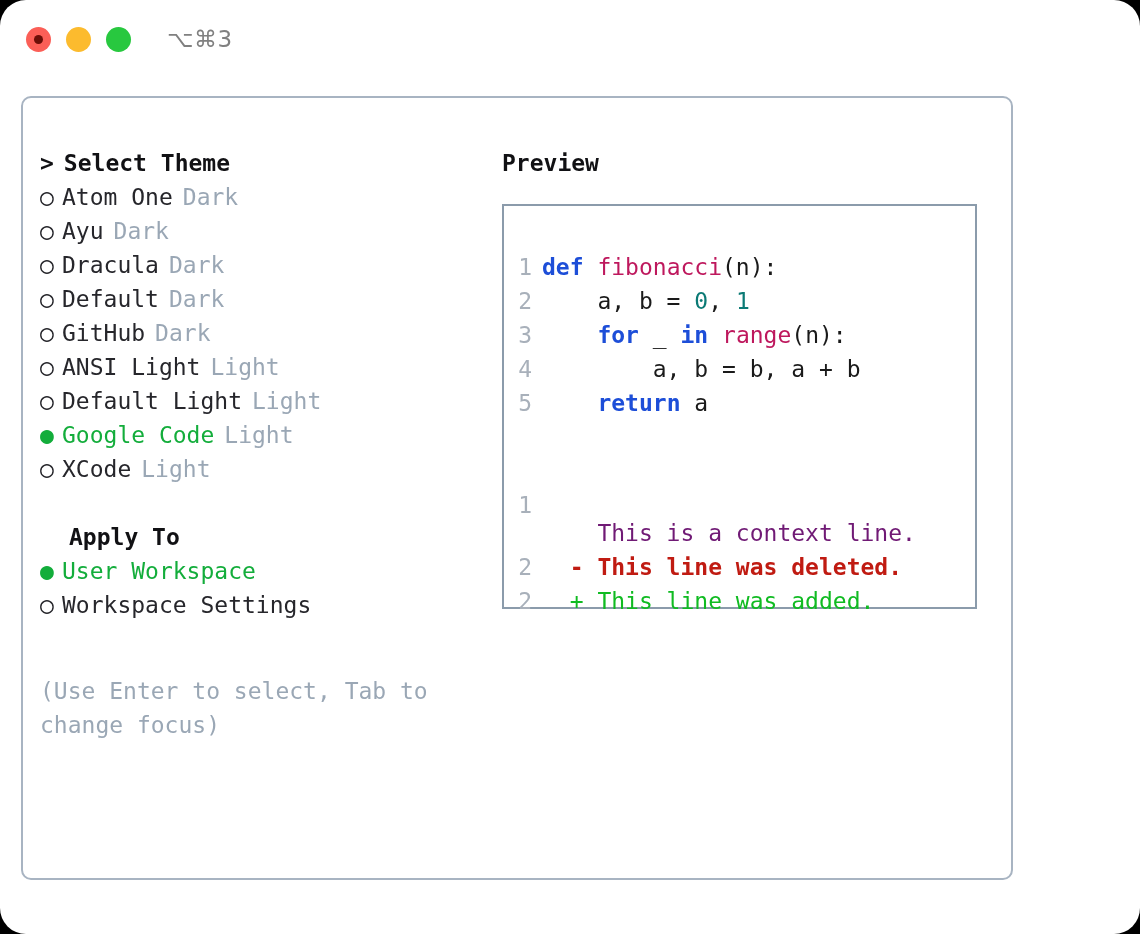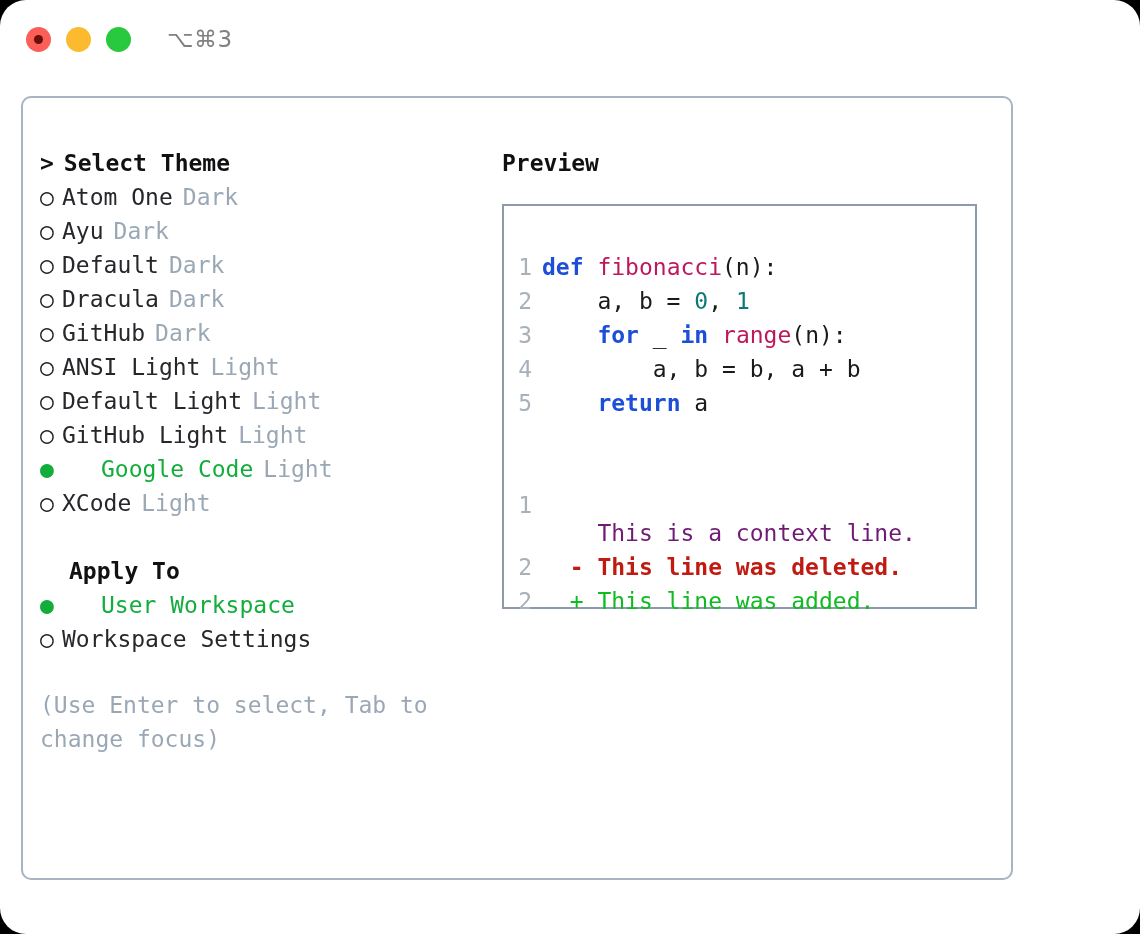--- a/index.html
+++ b/index.html
@@ -112,37 +112,37 @@
 
   .marker {
     display: inline-block;
     width: 22px;
     text-align: left;
   }
   .marker.off { color: #26262b; }
   .marker.on  { color: #13ad3b; }
 
   .label { color: #26262b; }
-  .label.sel { color: #13ad3b; margin-left: 39px; }
+  .label.sel { color: #13ad3b; }
 
   .variant {
     color: #9aa7b5;
     margin-left: 10px;
   }
 
   .spacer-row { height: 34px; }
 
   .group-title {
     font-weight: bold;
     color: #111114;
     padding-left: 29px;
   }
 
   #hint {
-    margin-top: 32px;
+    margin-top: 52px;
     font-size: 23px;
     line-height: 34px;
     color: #9aa7b5;
     width: 400px;
     white-space: pre-wrap;
   }
 
   
   #right-col {
     padding: 48px 0 0 9px;
@@ -210,26 +210,25 @@
 
       <div id="left-col">
 
         <div class="row header-row">
           <span class="caret">&gt;</span><span>Select Theme</span>
         </div>
 
         <div id="theme-list">
             <div class="row"><span class="marker off">○</span><span class="label">Atom One</span><span class="variant">Dark</span></div>
             <div class="row"><span class="marker off">○</span><span class="label">Ayu</span><span class="variant">Dark</span></div>
+            <div class="row"><span class="marker off">○</span><span class="label">Dracula</span><span class="variant">Dark</span></div>
             <div class="row"><span class="marker off">○</span><span class="label">Default</span><span class="variant">Dark</span></div>
-            <div class="row"><span class="marker off">○</span><span class="label">Dracula</span><span class="variant">Dark</span></div>
             <div class="row"><span class="marker off">○</span><span class="label">GitHub</span><span class="variant">Dark</span></div>
             <div class="row"><span class="marker off">○</span><span class="label">ANSI Light</span><span class="variant">Light</span></div>
             <div class="row"><span class="marker off">○</span><span class="label">Default Light</span><span class="variant">Light</span></div>
-            <div class="row"><span class="marker off">○</span><span class="label">GitHub Light</span><span class="variant">Light</span></div>
             <div class="row"><span class="marker on">●</span><span class="label sel">Google Code</span><span class="variant">Light</span></div>
             <div class="row"><span class="marker off">○</span><span class="label">XCode</span><span class="variant">Light</span></div>
           </div>
 
         <div class="row spacer-row"></div>
 
         <div class="row group-title">Apply To</div>
 
         <div id="apply-list">
             <div class="row"><span class="marker on">●</span><span class="label sel">User Workspace</span></div>

